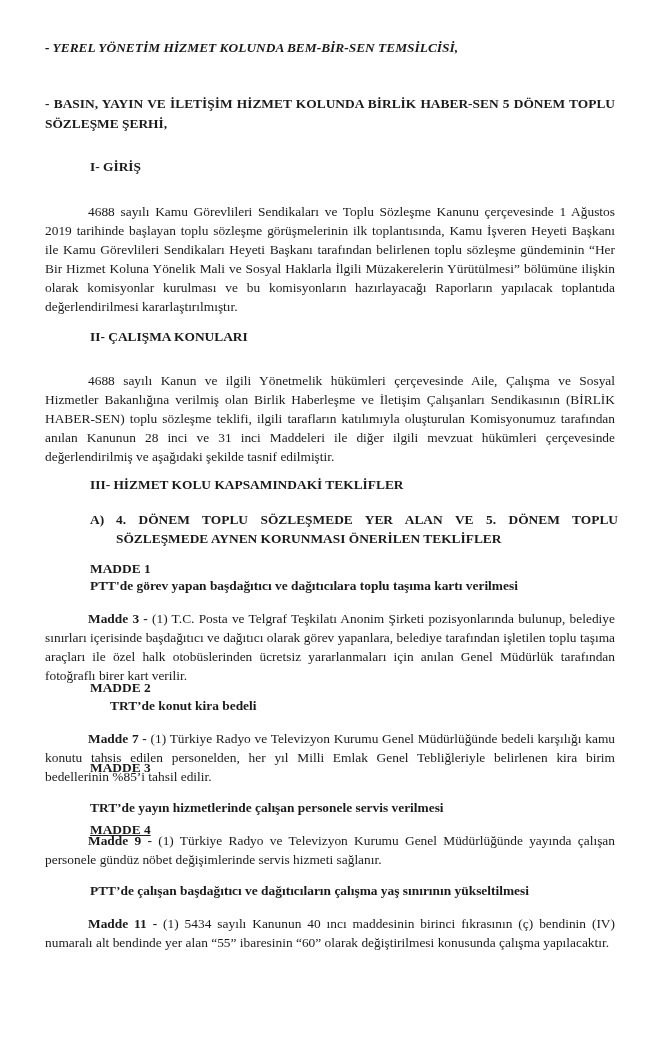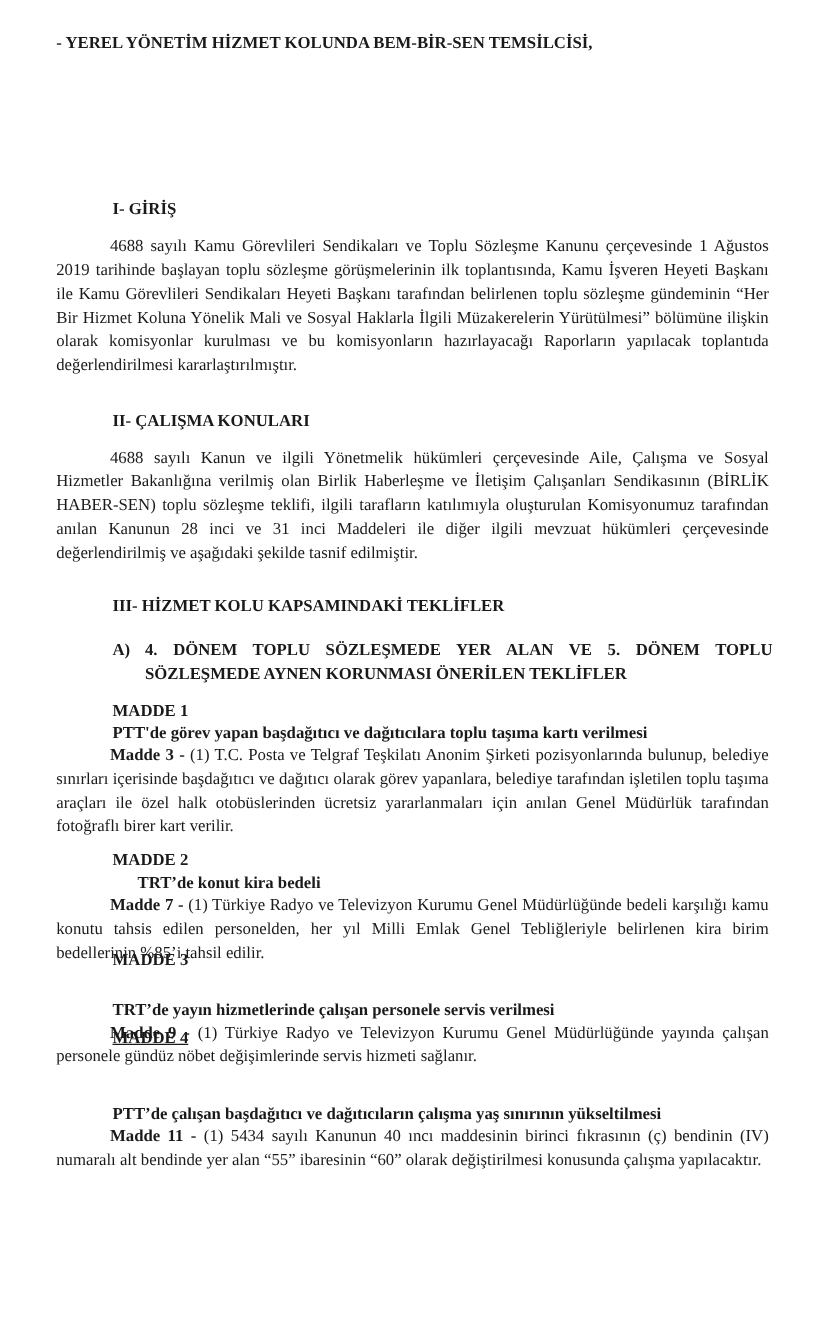--- a/index.html
+++ b/index.html
@@ -5,33 +5,34 @@
     html, body { margin: 0; padding: 0; background: #ffffff; }
     body {
       width: 660px; height: 1061px; overflow: hidden; position: relative;
       font-family: "Liberation Serif", "DejaVu Serif", serif;
       color: #1a1a1a;
     }
     .page { position: absolute; left: 0; top: 0; width: 660px; height: 1061px; }
     .blk { position: absolute; left: 45px; width: 570px; font-size: 13.4px; line-height: 19px; }
     .b { font-weight: bold; }
     .just { text-align: justify; text-align-last: left; }
-    .indent { text-indent: 43px; }
+    .indent { text-indent: 43px; margin-top: 15px; }
     .h-sec { left: 90px; width: 520px; }
     .madde-h { left: 90px; width: 530px; font-weight: bold; }
     .a-label { position: absolute; left: 90px; font-weight: bold; font-size: 13.4px; line-height: 19px; }
     .a-text { left: 116px; width: 502px; font-weight: bold; }
   </style>
 </head>
 <body>
 
 <div class="page">
 
-  <div class="blk b" style="top:24px;">- YEREL YÖNETİM HİZMET KOLUNDA BEM-BİR-SEN TEMSİLCİSİ,</div>
+  <div class="blk b" style="top:38px;font-style:italic;">- YEREL YÖNETİM HİZMET KOLUNDA BEM-BİR-SEN TEMSİLCİSİ,</div>
 
+  <div class="blk b just" style="top:94px; line-height:20px;">- BASIN, YAYIN VE İLETİŞİM HİZMET KOLUNDA BİRLİK HABER-SEN 5 DÖNEM TOPLU SÖZLEŞME ŞERHİ,</div>
 
   <div class="blk b h-sec" style="top:157px;">I- GİRİŞ</div>
 
   <div class="blk just indent" style="top:187px;">4688 sayılı Kamu Görevlileri Sendikaları ve Toplu Sözleşme Kanunu çerçevesinde 1 Ağustos 2019 tarihinde başlayan toplu sözleşme görüşmelerinin ilk toplantısında, Kamu İşveren Heyeti Başkanı ile Kamu Görevlileri Sendikaları Heyeti Başkanı tarafından belirlenen toplu sözleşme gündeminin “Her Bir Hizmet Koluna Yönelik Mali ve Sosyal Haklarla İlgili Müzakerelerin Yürütülmesi” bölümüne ilişkin olarak komisyonlar kurulması ve bu komisyonların hazırlayacağı Raporların yapılacak toplantıda değerlendirilmesi kararlaştırılmıştır.</div>
 
   <div class="blk b h-sec" style="top:327px;">II- ÇALIŞMA KONULARI</div>
 
   <div class="blk just indent" style="top:356px;">4688 sayılı Kanun ve ilgili Yönetmelik hükümleri çerçevesinde Aile, Çalışma ve Sosyal Hizmetler Bakanlığına verilmiş olan Birlik Haberleşme ve İletişim Çalışanları Sendikasının (BİRLİK HABER-SEN) toplu sözleşme teklifi, ilgili tarafların katılımıyla oluşturulan Komisyonumuz tarafından anılan Kanunun 28 inci ve 31 inci Maddeleri ile diğer ilgili mevzuat hükümleri çerçevesinde değerlendirilmiş ve aşağıdaki şekilde tasnif edilmiştir.</div>
 
   <div class="blk b h-sec" style="top:475px;">III- HİZMET KOLU KAPSAMINDAKİ TEKLİFLER</div>

